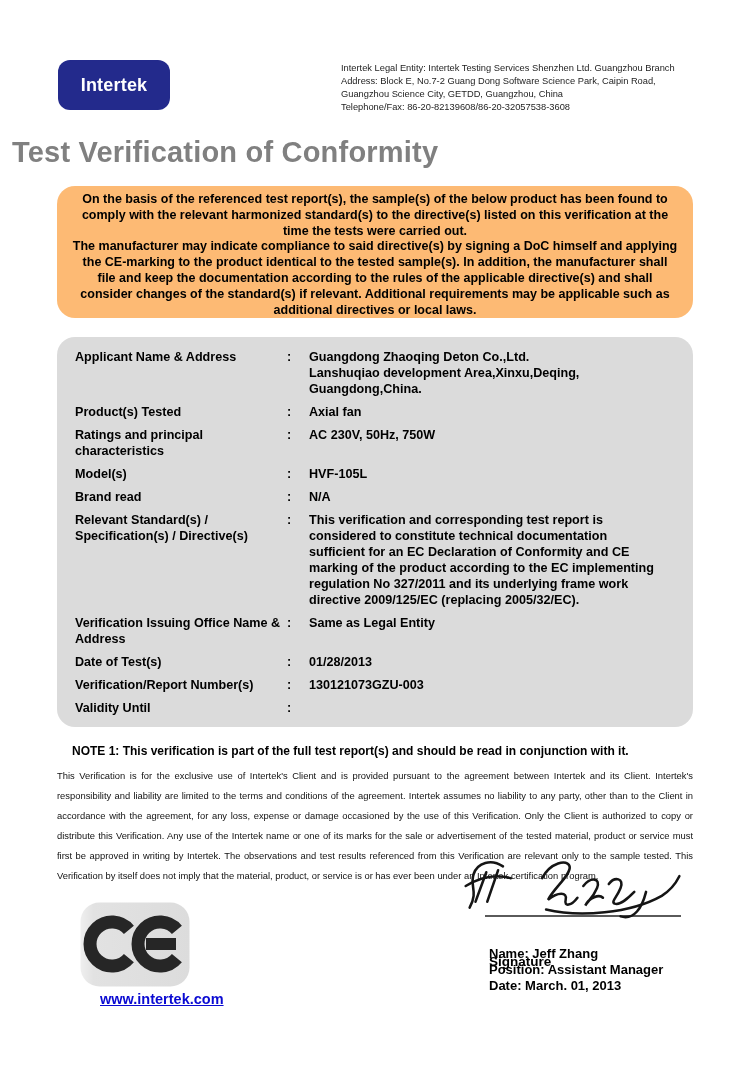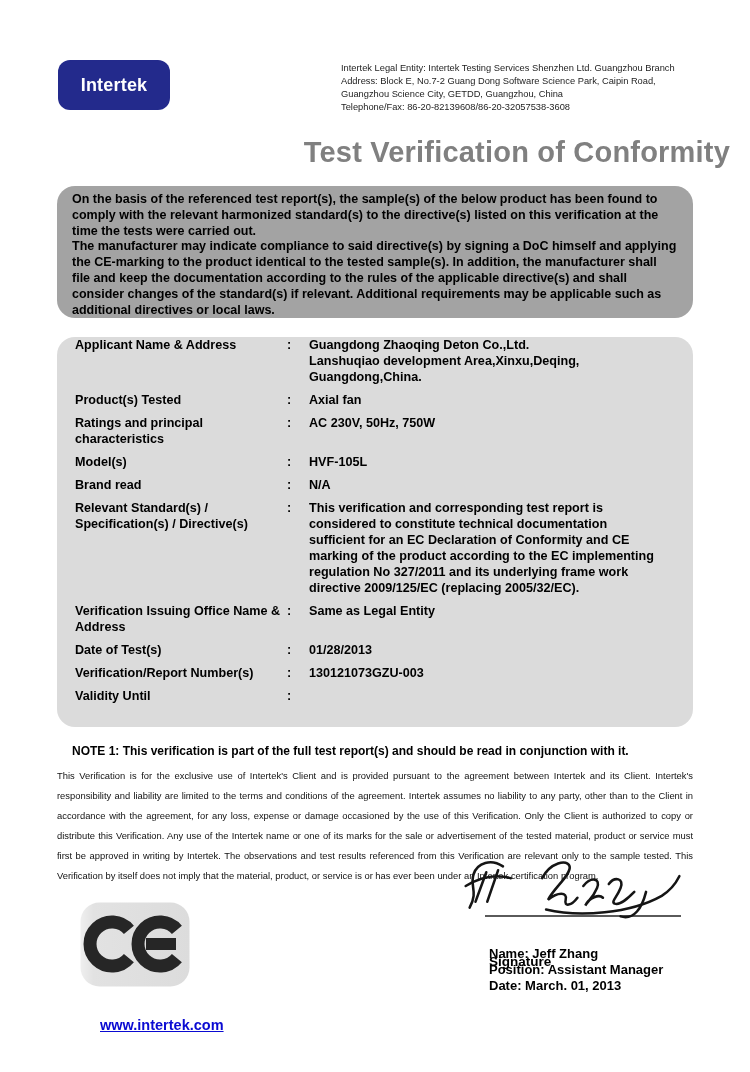--- a/index.html
+++ b/index.html
@@ -24,40 +24,40 @@
     letter-spacing: 0.2px;
   }
   .legal-entity {
     position: absolute; left: 341px; top: 62px; right: 44px;
     font-size: 9.3px; line-height: 13px; color: #1d1d1d;
     white-space: pre-line;
   }
 
   
   .doc-title {
-    position: absolute; top: 136px; left: 0; right: 20px;
-    text-align: right;
+    position: absolute; top: 136px; left: 12px; right: 20px;
+    text-align: left;
     font-size: 29px; font-weight: 700;
     letter-spacing: 0.2px;
   }
 
   
   .panel {
     position: absolute; left: 57px; width: 636px;
     border-radius: 18px;
   }
   .panel-intro {
     top: 186px; height: 132px;
     padding: 6px 15px;
     font-size: 12.5px; font-weight: 700; color: #000;
     line-height: 15.8px;
   }
   .panel-fields {
     top: 337px; height: 390px;
-    padding: 0 18px;
+    padding: 12px 18px;
     font-size: 12.6px; font-weight: 700; color: #000;
     line-height: 16px;
     overflow: hidden;
   }
   .field-row { display: flex; margin-bottom: 7px; }
   .field-label { width: 212px; flex: 0 0 212px; }
   .field-colon { width: 14px; flex: 0 0 14px; text-align: left; }
   .field-value { flex: 1; margin-left: 8px; white-space: pre-line; }
 
   
@@ -82,41 +82,41 @@
     font-size: 13.5px; font-weight: 700; color: #000; margin-top: 34px;
   }
   .signer-info {
     position: absolute; left: 489px; top: 946px;
     font-size: 13px; font-weight: 700; color: #000; line-height: 16px;
   }
 
   
   .ce-svg { position: absolute; left: 80px; top: 902px; }
   .website-link {
-    position: absolute; left: 100px; top: 1017px;
+    position: absolute; left: 100px; top: 991px;
     font-size: 14.5px; font-weight: 700;
     text-decoration: underline;
     cursor: pointer;
   }
 </style>
 </head>
 <body>
 
 <div class="page">
 
   <div class="logo" style="background: rgb(35, 42, 140);">Intertek</div>
 
   <div class="legal-entity">Intertek Legal Entity: Intertek Testing Services Shenzhen Ltd. Guangzhou Branch
 Address: Block E, No.7-2 Guang Dong Software Science Park, Caipin Road,
 Guangzhou Science City, GETDD, Guangzhou, China
 Telephone/Fax: 86-20-82139608/86-20-32057538-3608</div>
 
   <div class="doc-title" style="color: rgb(128, 128, 128);">Test Verification of Conformity</div>
 
-  <div class="panel panel-intro" style="background: #a3a3a3;">
+  <div class="panel panel-intro" style="background: #fdba74; text-align: center;">
     <p>On the basis of the referenced test report(s), the sample(s) of the below product has been found to comply with the relevant harmonized standard(s) to the directive(s) listed on this verification at the time the tests were carried out.</p>
     <p>The manufacturer may indicate compliance to said directive(s) by signing a DoC himself and applying the CE-marking to the product identical to the tested sample(s). In addition, the manufacturer shall file and keep the documentation according to the rules of the applicable directive(s) and shall consider changes of the standard(s) if relevant. Additional requirements may be applicable such as additional directives or local laws.</p>
   </div>
 
   <div class="panel panel-fields" style="background: rgb(219, 219, 219);">
 
     <div class="field-row">
       <span class="field-label">Applicant Name &amp; Address</span>
       <span class="field-colon">:</span>
       <span class="field-value">Guangdong Zhaoqing Deton Co.,Ltd.

